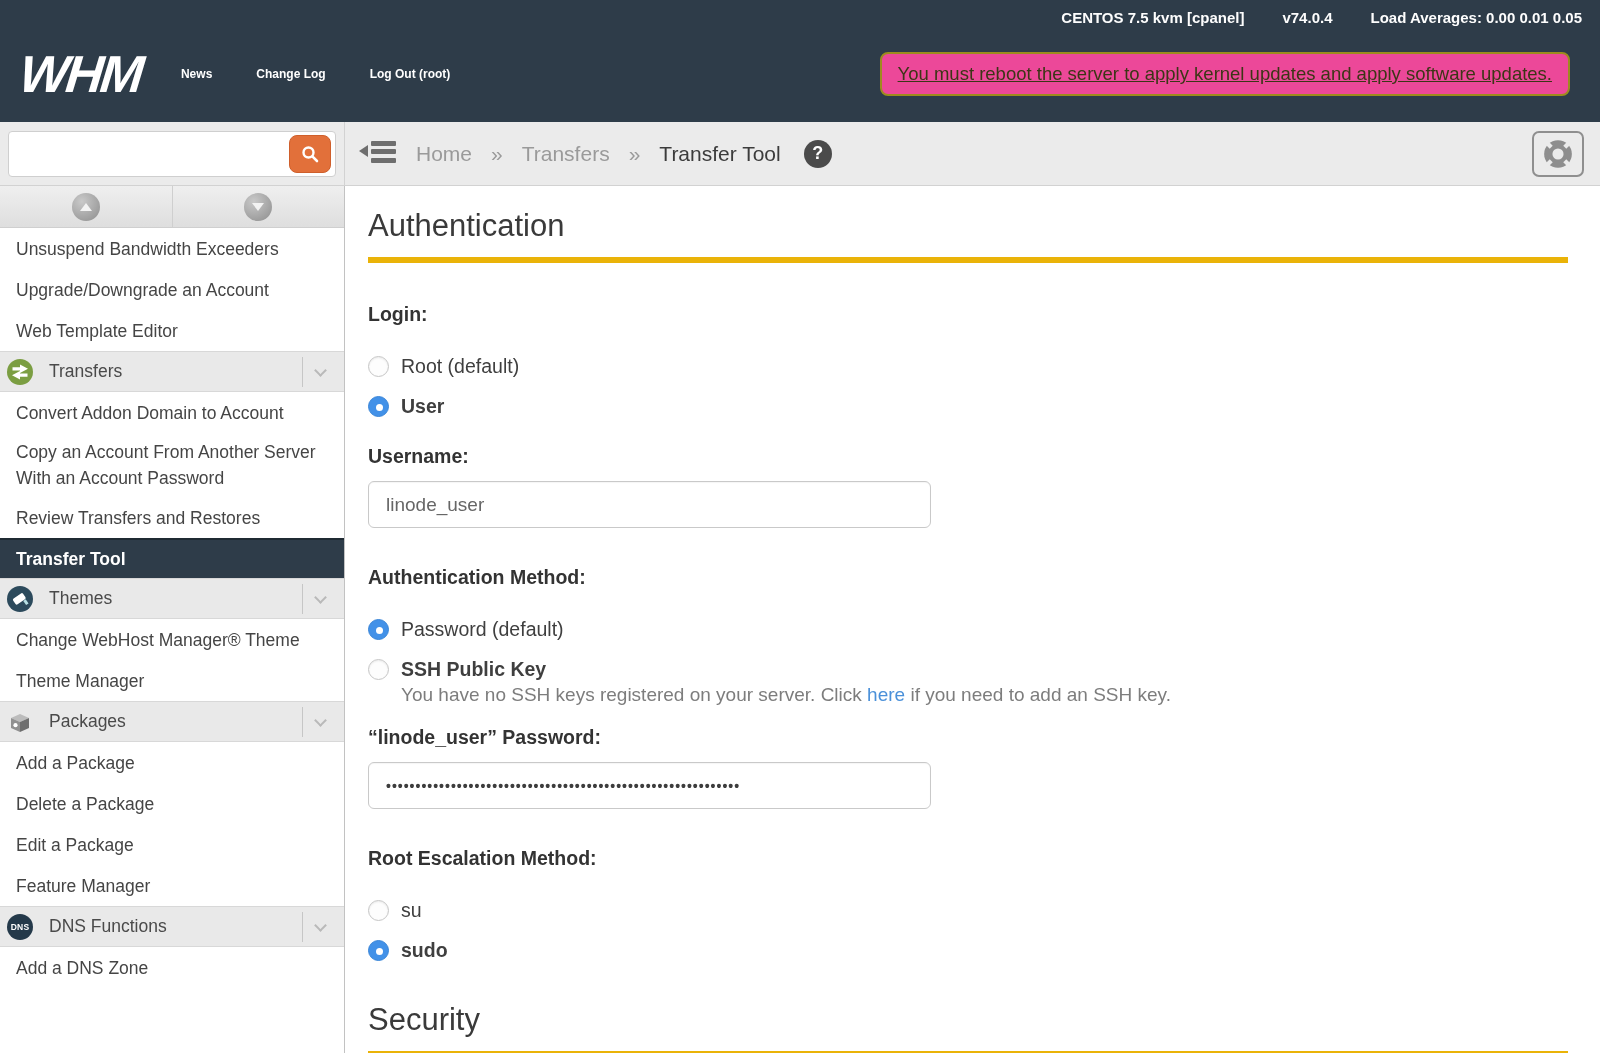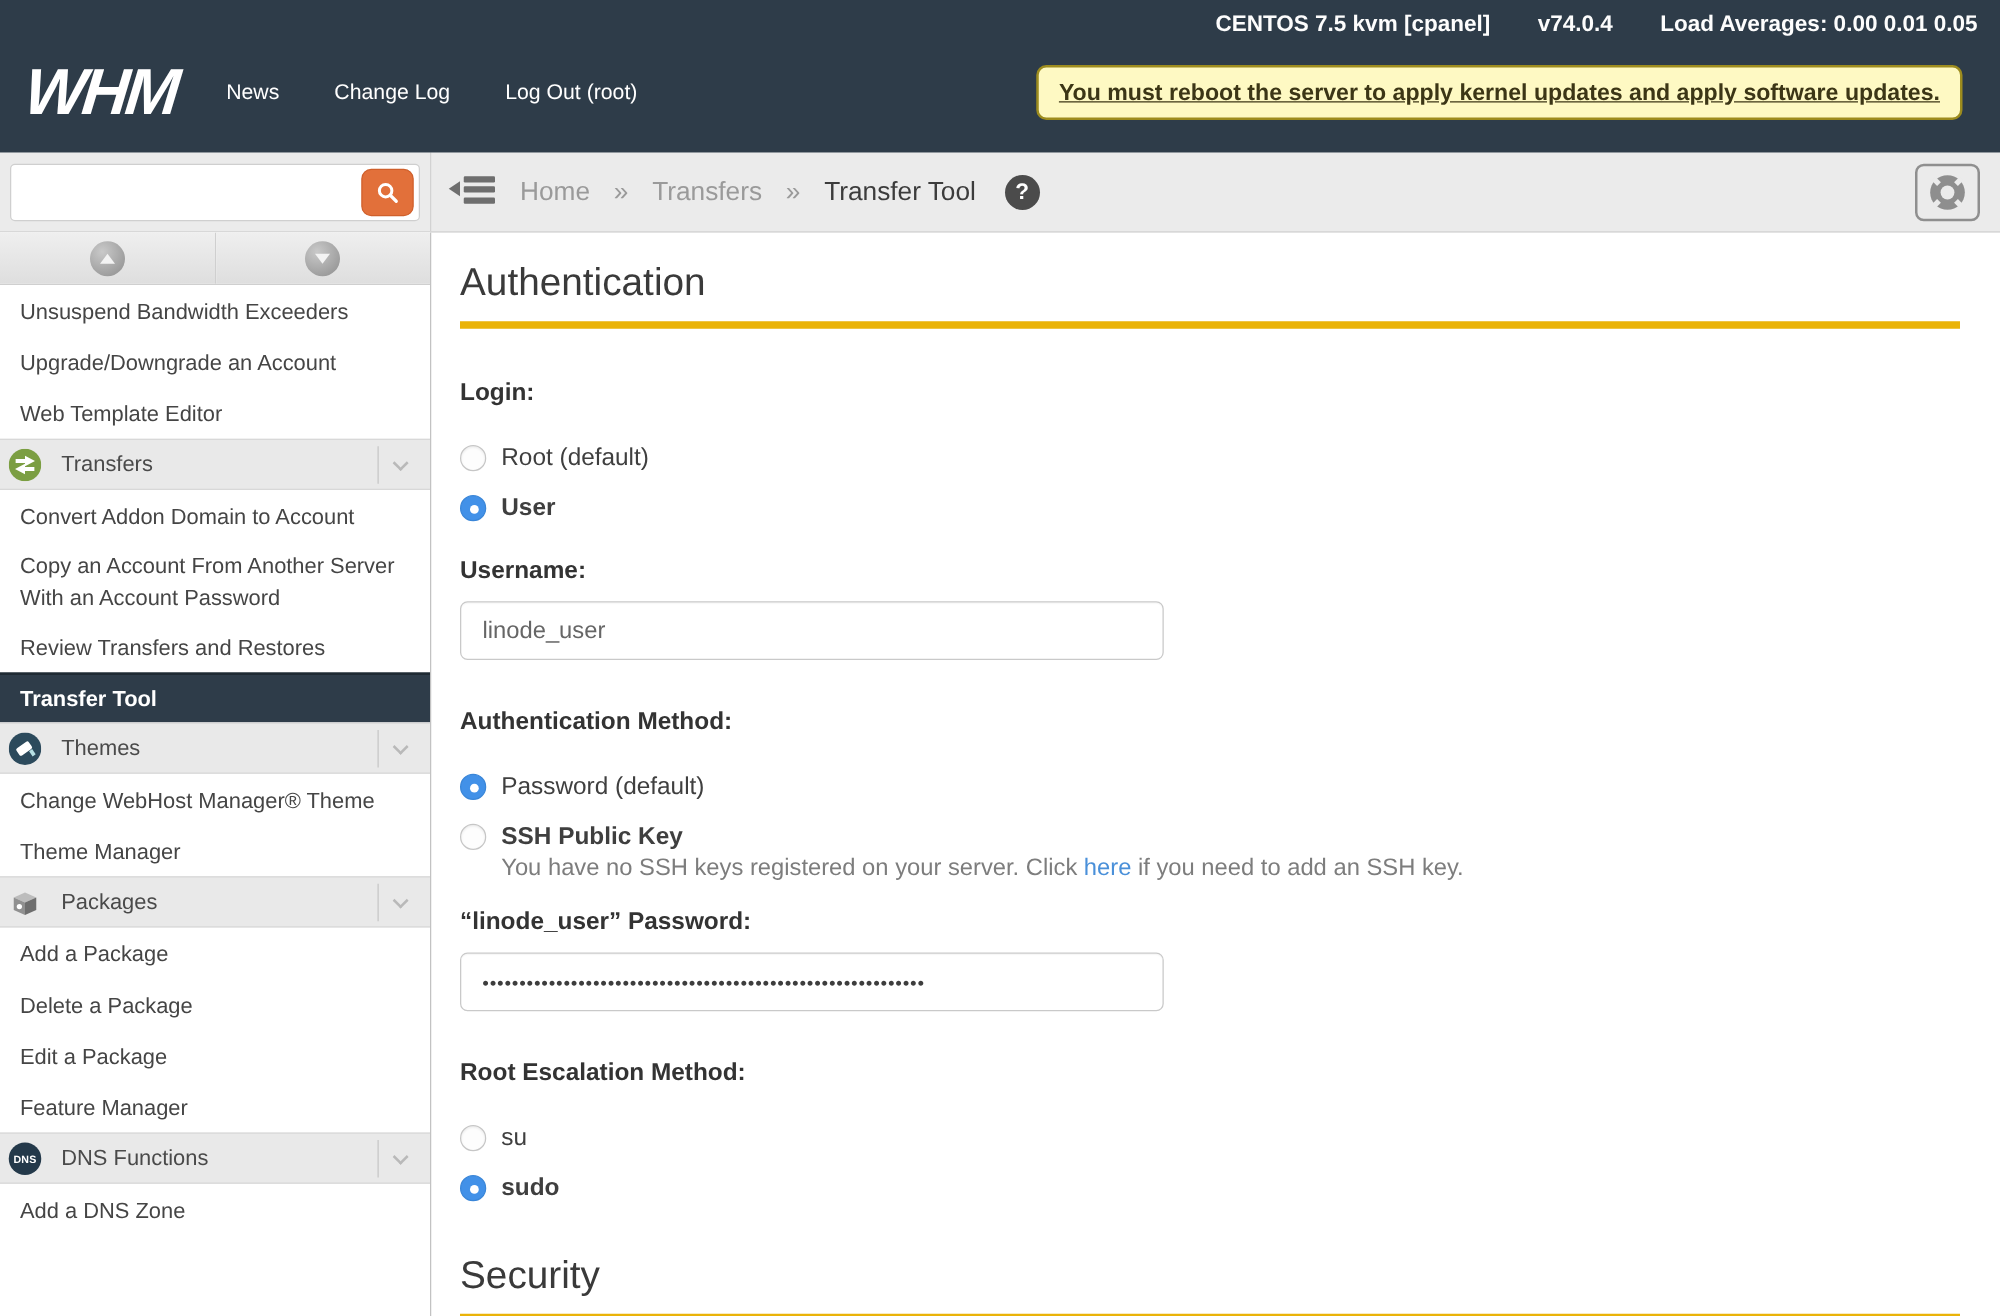--- a/index.html
+++ b/index.html
@@ -8,39 +8,39 @@
     font-family: "Liberation Sans", "DejaVu Sans", sans-serif;
     background:#fff; color:#333;
   }
 
   
   .topbar {
     position:relative; height:122px; background:#2e3c49; color:#fff;
   }
   .sysinfo {
     position:absolute; top:9px; right:18px;
-    display:flex; gap:38px; font-size:18px; font-weight:600; color:#fdfdfd;
+    display:flex; gap:38px; font-size:15px; font-weight:600; color:#fdfdfd;
   }
   .topbar-row {
     display:flex; align-items:center; height:100%;
     padding:26px 16px 0 20px;
   }
   .whm-logo {
     font-size:52px; font-weight:800; font-style:italic;
     letter-spacing:-3px; transform:skewX(-6deg);
     color:#fff; line-height:1; margin-right:40px; cursor:pointer;
   }
   .topnav { display:flex; gap:44px; }
   .topnav a {
-    color:#fff; text-decoration:none; font-size:17px; font-weight:400; cursor:pointer;
+    color:#fff; text-decoration:none; font-size:12px; font-weight:700; cursor:pointer;
   }
   .alert-banner {
     margin-left:auto; margin-right:14px;
-    background:#fef9c3; border:2px solid #9d8c1e; border-radius:8px;
-    color:#3c3616; font-size:18.5px; font-weight:700;
+    background:#ec4899; border:2px solid #9d8c1e; border-radius:8px;
+    color:#3c3616; font-size:18.5px; font-weight:400;
     text-decoration:underline; padding:9px 16px; white-space:nowrap; cursor:pointer;
   }
 
   
   .crumbbar {
     height:64px; background:#ebebeb; border-bottom:1px solid #d2d2d2;
     display:flex; align-items:center;
   }
   .search-zone {
     width:345px; min-width:345px; height:100%;

